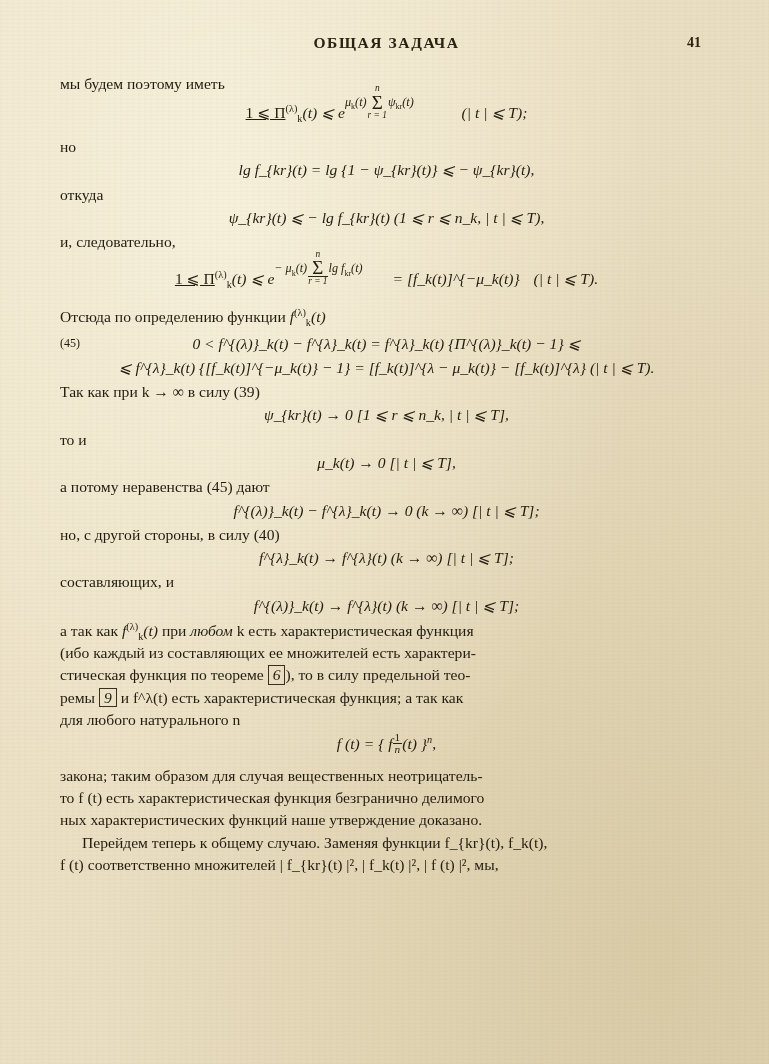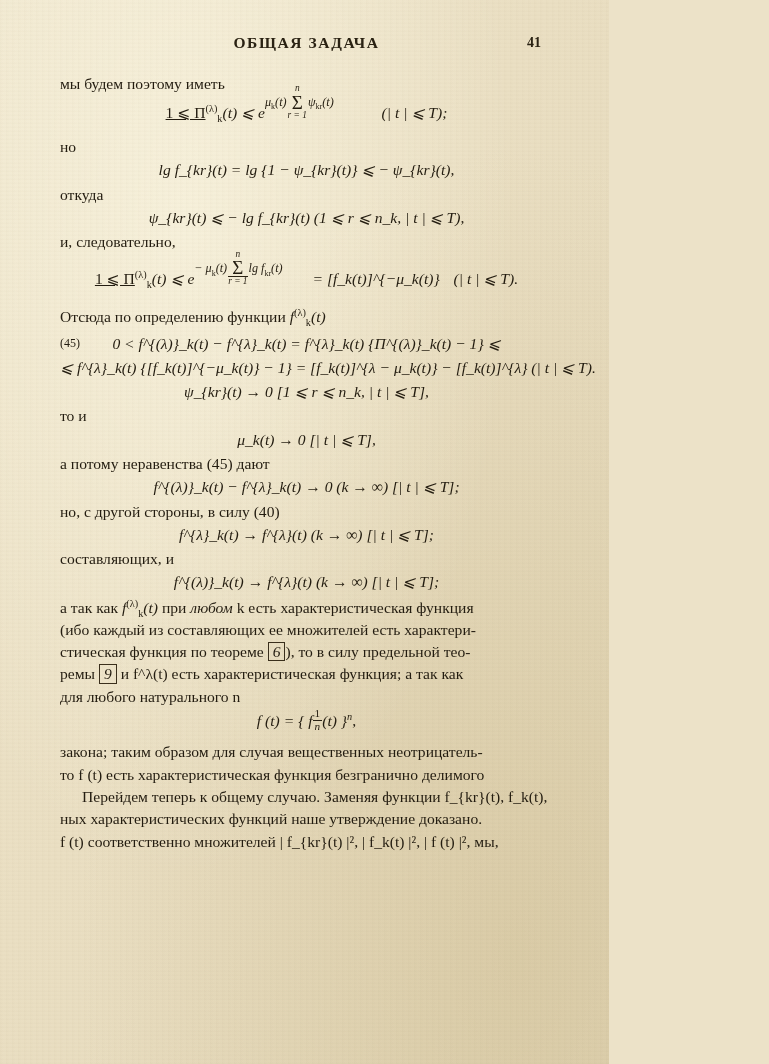--- a/index.html
+++ b/index.html
@@ -9,21 +9,21 @@
   body {
     width: 769px;
     height: 1064px;
     background: #ece2c8;
     font-family: "Liberation Serif", serif;
     color: #231c10;
     overflow: hidden;
   }
   .page {
     position: relative;
-    width: 609px;
+    width: 769px;
     height: 1064px;
     background:
       radial-gradient(ellipse at 30% 20%, rgba(255,252,235,0.55) 0%, rgba(255,250,230,0.0) 55%),
       radial-gradient(ellipse at 85% 90%, rgba(190,170,120,0.30) 0%, rgba(190,170,120,0.0) 60%),
       linear-gradient(120deg, #efe6cd 0%, #eadfc3 45%, #e4d8b9 100%);
     box-sizing: border-box;
     padding: 34px 56px 18px 60px;
   }
   .grain {
     position: absolute;
@@ -205,20 +205,21 @@
     </p>
 
     <div class="eq left-num" style="margin-top:6px;">
       <span class="eqnum">(45)</span>
       <span class="eqline mathi">0 &lt; f^{(λ)}_k(t) − f^{λ}_k(t) = f^{λ}_k(t) {Π^{(λ)}_k(t) − 1} ⩽</span>
     </div>
     <div class="eq">
       <span class="eqline mathi">⩽ f^{λ}_k(t) {[f_k(t)]^{−μ_k(t)} − 1} = [f_k(t)]^{λ − μ_k(t)} − [f_k(t)]^{λ}   (| t | ⩽ T).</span>
     </div>
 
+    <p class="tl" style="margin-top:4px;">Так как при k → ∞ в силу (39)</p>
 
     <div class="eq">
       <span class="eqline mathi">ψ_{kr}(t) → 0   [1 ⩽ r ⩽ n_k,  | t | ⩽ T],</span>
     </div>
 
     <p class="tl">то и</p>
 
     <div class="eq">
       <span class="eqline mathi">μ_k(t) → 0   [| t | ⩽ T],</span>
     </div>
@@ -261,18 +262,18 @@
     <p class="t">для любого натурального n</p>
 
     <div class="eq" style="margin-bottom:8px;">
       <span class="eqline">
         <span class="mathi">f (t) = { f</span><span class="frac"><span class="num">1</span><span class="den mathi">n</span></span><span class="mathi">(t) }</span><sup class="mathi">n</sup><span>,</span>
       </span>
     </div>
 
     <p class="t">закона; таким образом для случая вещественных неотрицатель-</p>
     <p class="t">то f (t) есть характеристическая функция безгранично делимого</p>
+    <p class="t">ных характеристических функций наше утверждение доказано.</p>
     <p class="t ind">Перейдем теперь к общему случаю. Заменяя функции f_{kr}(t), f_k(t),</p>
-    <p class="t">ных характеристических функций наше утверждение доказано.</p>
     <p class="t">f (t) соответственно множителей  | f_{kr}(t) |²,  | f_k(t) |²,  | f (t) |², мы,</p>
 
   </div>
 </div>
 
 </body></html>

